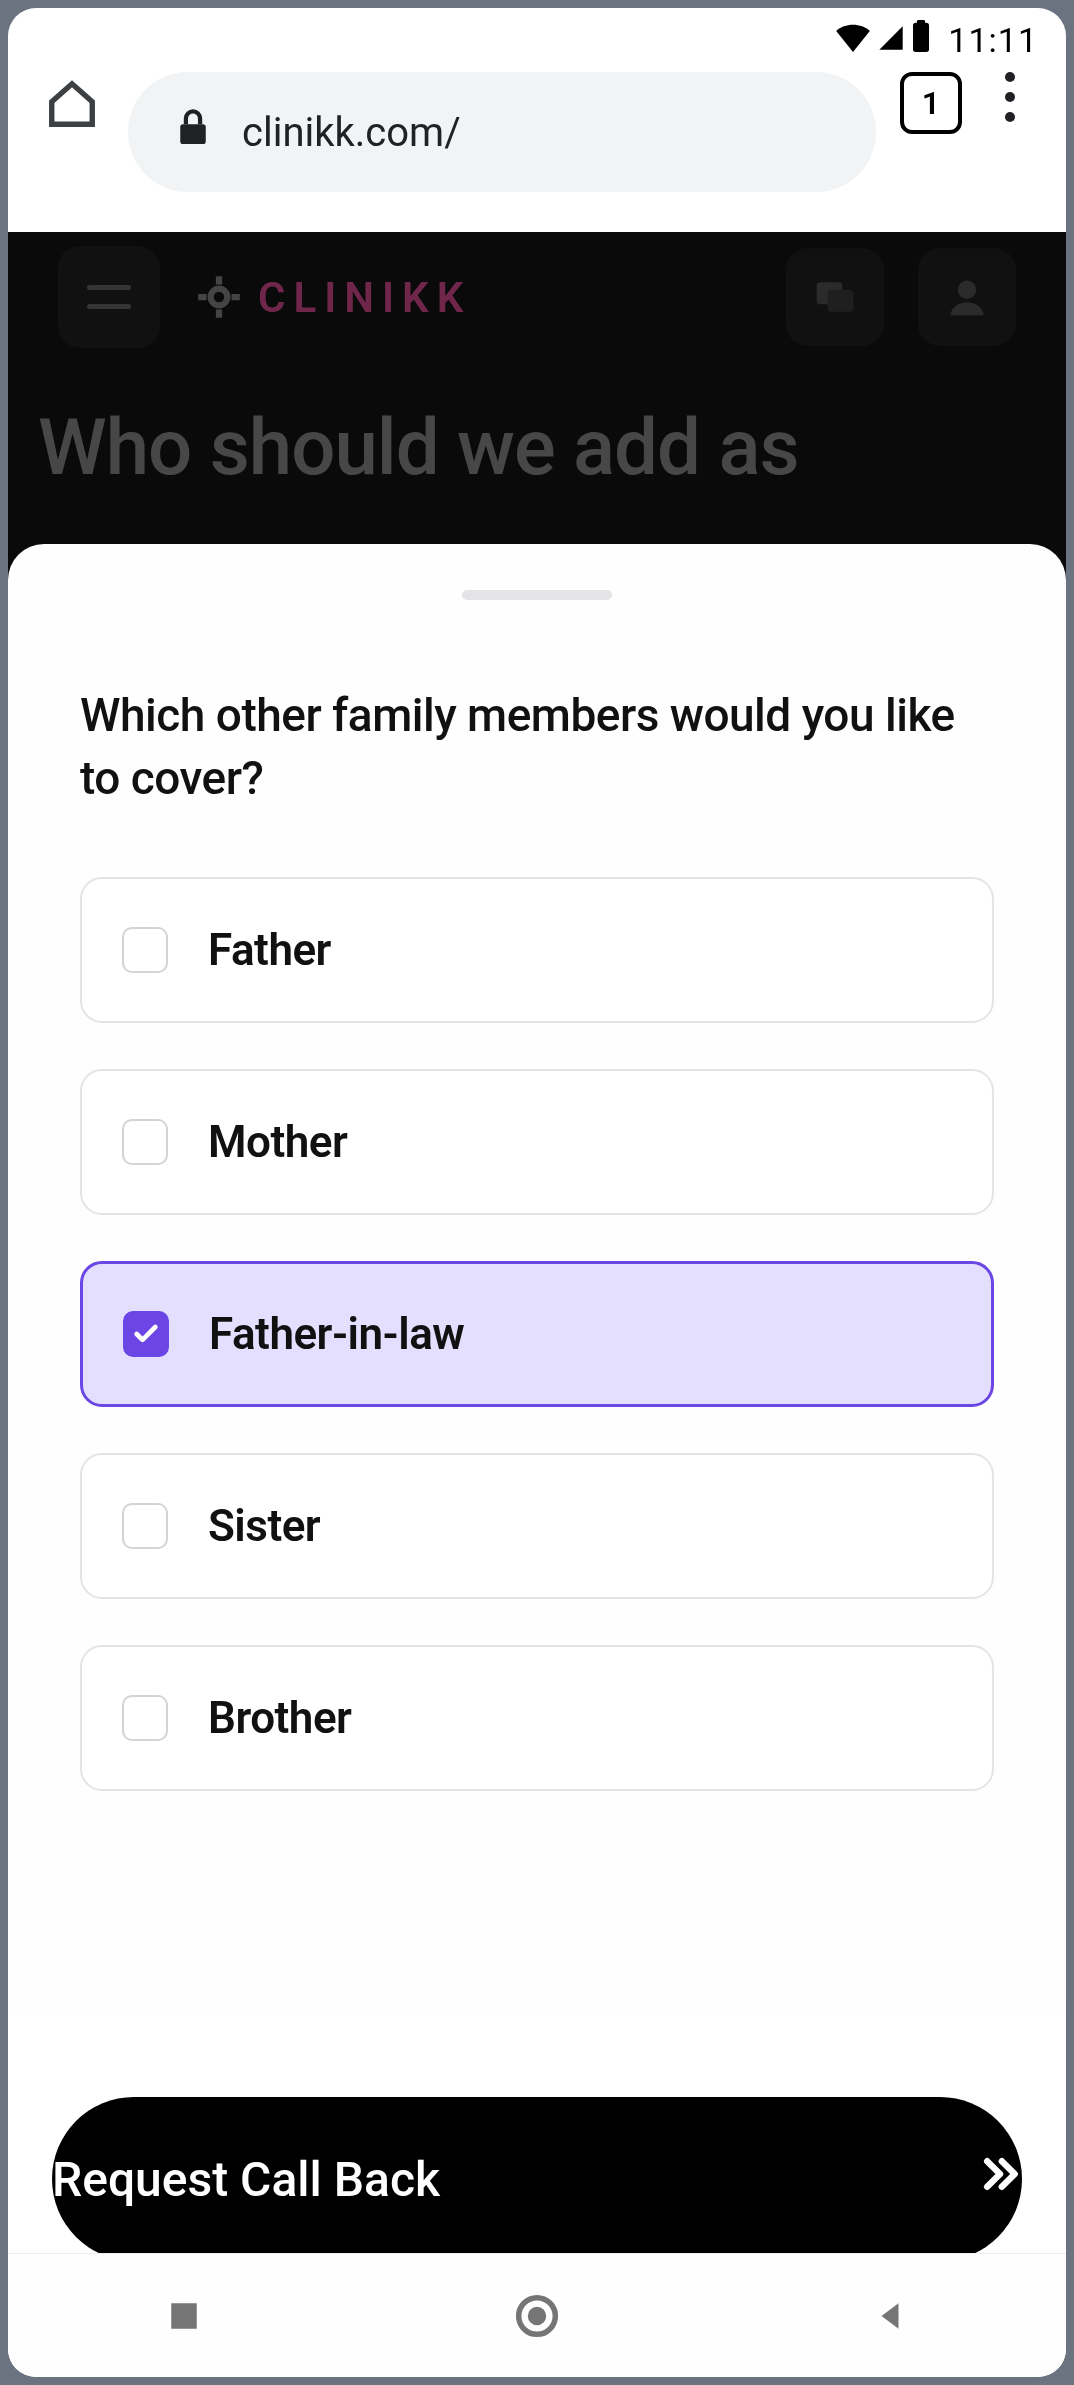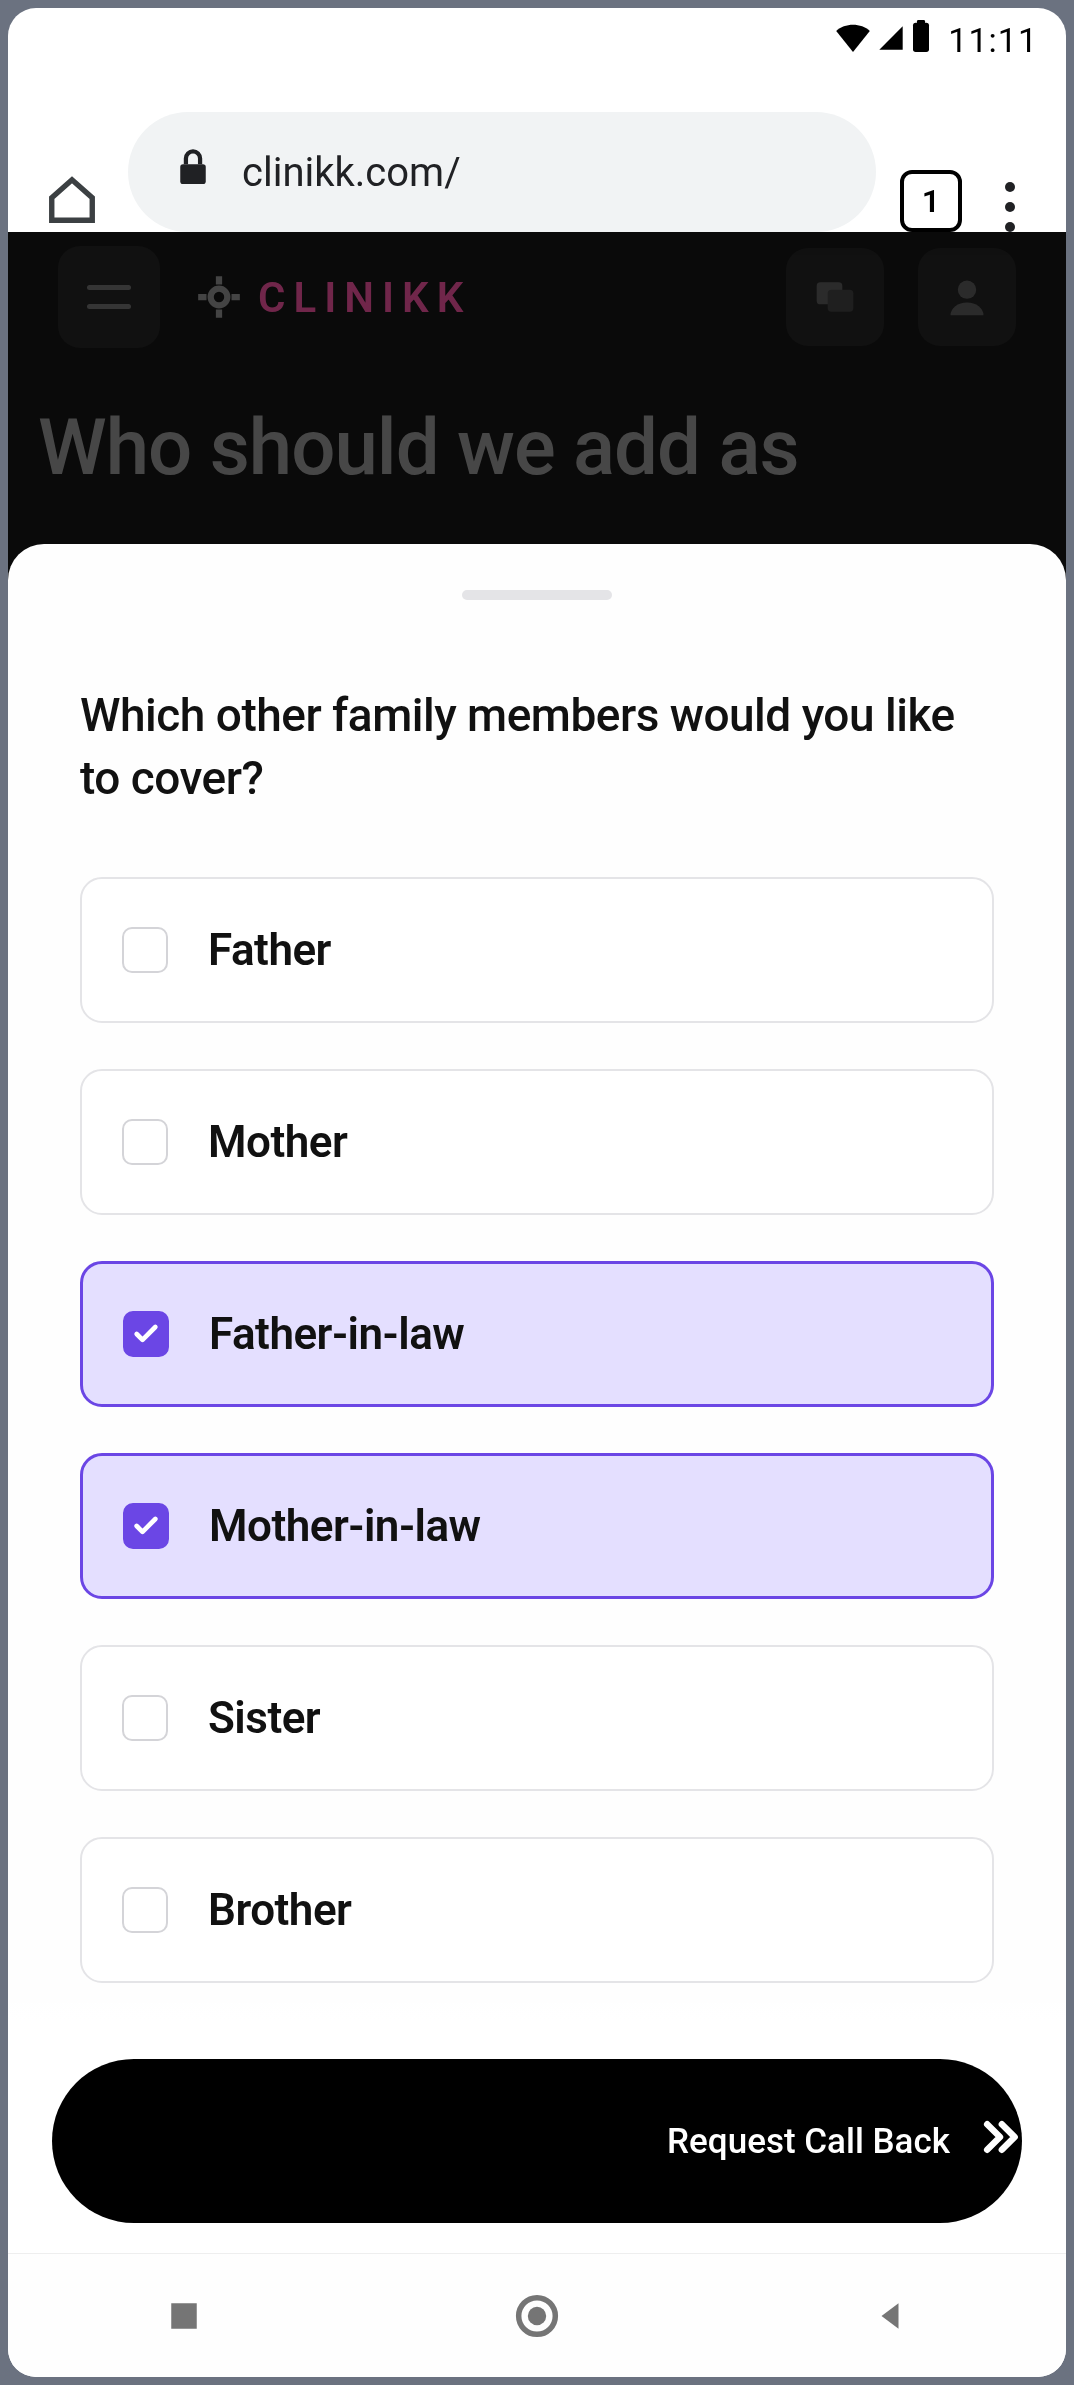--- a/index.html
+++ b/index.html
@@ -34,21 +34,21 @@
     font-weight: 400;
     letter-spacing: 1px;
   }
   .status-icons { display:flex; align-items:center; gap:6px;}
   .clock { margin-left:8px; font-variant-numeric: tabular-nums;}
 
   
   .browser-bar {
     height: 160px;
     display:flex;
-    align-items:flex-end;
+    align-items:flex-start;
     padding: 0 32px;
     gap: 24px;
   }
   .home-btn { width:64px; height:64px; display:flex; align-items:center; justify-content:center;}
   .url-pill {
     flex:1;
     height:120px;
     background:#f1f3f4;
     border-radius:60px;
     display:flex;
@@ -169,22 +169,22 @@
     background:#fff;
     position:relative;
   }
   .cta-bar::before{
     content:"";
     position:absolute; left:0; right:0; top:-40px; height:40px;
     background:linear-gradient(to bottom, rgba(255,255,255,0), #fff);
   }
   .cta-btn{
     width:100%; height:164px; background:#000; border-radius:82px;
-    display:flex; align-items:center; justify-content:flex-end; gap:28px;
-    color:#fff; font-size:35px; font-weight:500;
+    display:flex; align-items:center; justify-content:space-between; gap:28px;
+    color:#fff; font-size:48px; font-weight:500;margin-top:38px;
   }
 
   
   .sys-nav{
     height:124px; background:#fefefe;
     display:flex; align-items:center; justify-content:space-around;
     border-top:1px solid #eee;
   }
   .nav-item{ width:48px; height:48px; display:flex; align-items:center; justify-content:center;}
 </style>
@@ -281,28 +281,20 @@
               <div class="chk"></div>
               <span class="opt-label">Mother</span>
             </div>
             <div class="option selected">
               <div class="chk">
                 <svg width="28" height="28" viewBox="0 0 24 24" fill="none" stroke="#fff" stroke-width="4" stroke-linecap="round" stroke-linejoin="round">
                   <path d="M4 12 l5 5 L20 6"></path>
                 </svg>
               </div>
               <span class="opt-label">Father-in-law</span>
-            </div>
-            <div class="option selected">
-              <div class="chk">
-                <svg width="28" height="28" viewBox="0 0 24 24" fill="none" stroke="#fff" stroke-width="4" stroke-linecap="round" stroke-linejoin="round">
-                  <path d="M4 12 l5 5 L20 6"></path>
-                </svg>
-              </div>
-              <span class="opt-label">Mother-in-law</span>
             </div>
             <div class="option">
               <div class="chk"></div>
               <span class="opt-label">Sister</span>
             </div>
             <div class="option">
               <div class="chk"></div>
               <span class="opt-label">Brother</span>
             </div>
           </div>

